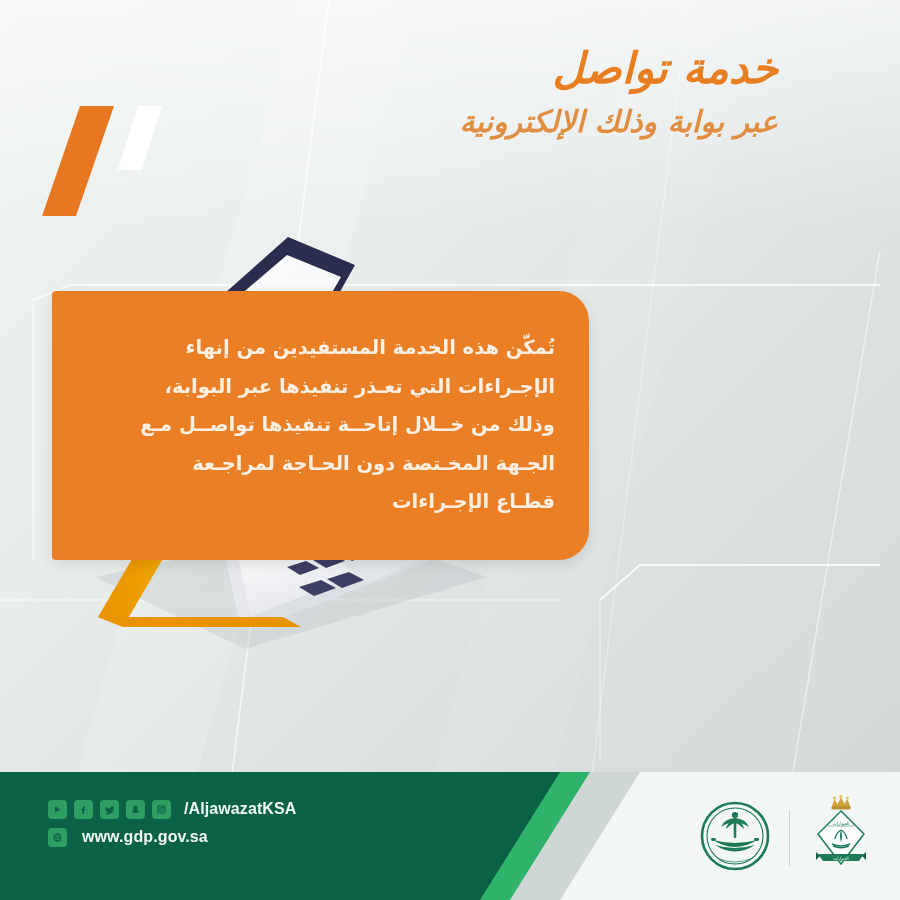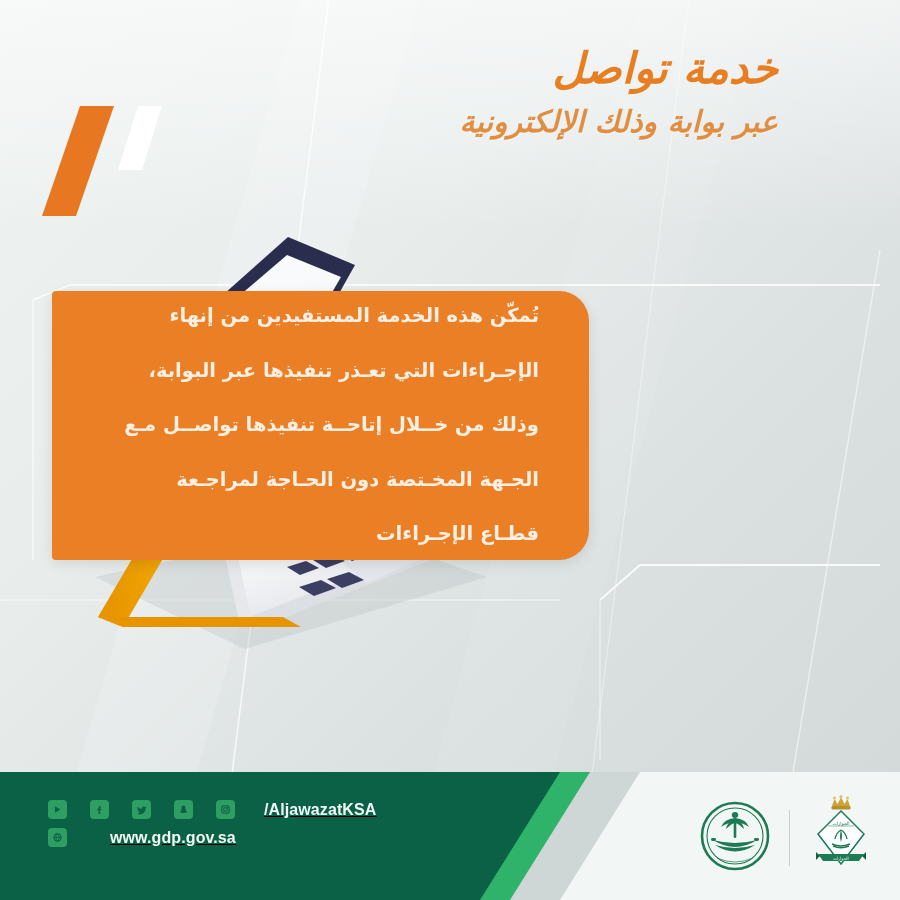--- a/index.html
+++ b/index.html
@@ -51,44 +51,44 @@
     display:flex;align-items:center;justify-content:flex-end;
   }
   .desc-text{
     direction:rtl;text-align:right;
     color:#fdf0e3;font-size:19.5px;line-height:1.98;
     font-weight:600;
     padding:0 34px 0 40px;
     width:100%;
     letter-spacing:.2px;
   }
-  .desc-text p{margin:16px;}
+  .desc-text p{margin:0;}
 
   
   .laptop{position:absolute;left:35px;top:225px;width:470px;height:440px;}
 
   
   .footer{position:absolute;left:0;top:772px;width:900px;height:128px;overflow:hidden;}
   .footer-bg{position:absolute;inset:0;}
   .social-block{
     position:absolute;left:48px;top:28px;direction:ltr;text-align:left;
   }
-  .social-row{display:flex;align-items:flex-end;gap:23px;margin-bottom:9px;text-decoration:underline;}
+  .social-row{display:flex;align-items:flex-start;gap:7px;margin-bottom:9px;}
   .s-ico{
     width:19px;height:19px;border-radius:4px;background:#2f9e63;
     display:flex;align-items:center;justify-content:center;
     flex:0 0 auto;
   }
   .s-ico svg{display:block;}
   .handle{
     color:#f2faf6;font-size:16px;font-weight:600;margin-left:6px;
     letter-spacing:.1px;font-family:"Liberation Sans",sans-serif;
   }
   .site{
-    color:#f2faf6;font-size:16px;font-weight:600;margin-left:20px;
+    color:#f2faf6;font-size:16px;font-weight:600;margin-left:8px;
     letter-spacing:.1px;font-family:"Liberation Sans",sans-serif;
   }
   .logos{
     position:absolute;left:697px;top:22px;display:flex;align-items:center;gap:0;
   }
   .logo-sep{width:1px;height:56px;background:#c8d2ce;margin:0 16px;}
 </style>
 </head>
 <body>
 

